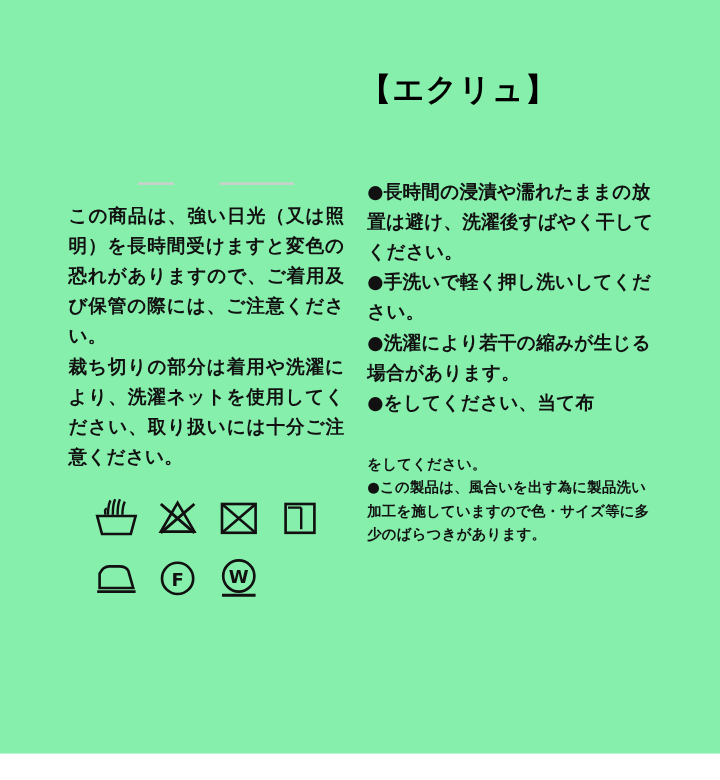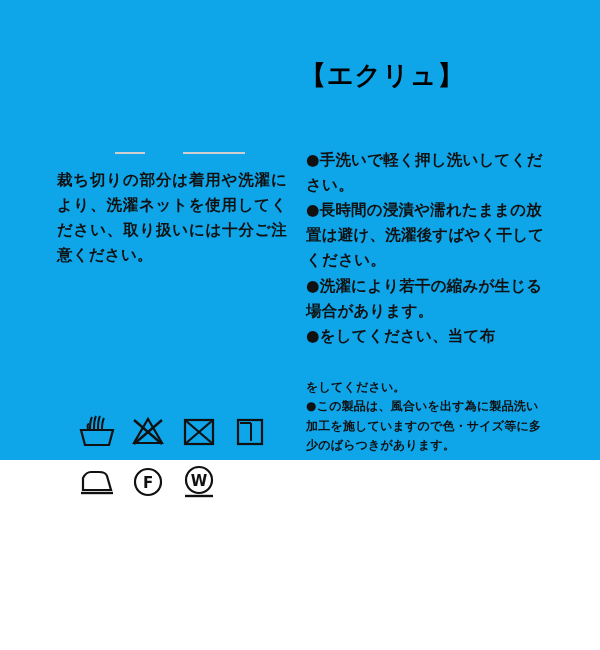--- a/index.html
+++ b/index.html
@@ -13,22 +13,22 @@
     position: relative;
     font-family: "DejaVu Sans", "Liberation Sans", sans-serif;
     color: #111111;
     overflow: hidden;
   }
 
   #page {
     position: absolute;
     left: 0; top: 0;
     width: 600px;
-    height: 460px;
-    background: #0ea5e9;
+    height: 628px;
+    background: #86efac;
   }
 
   
   .title {
     position: absolute;
     left: 300px;
     top: 60px;
     width: 280px;
     font-size: 26px;
     font-weight: bold;
@@ -125,26 +125,27 @@
 <body>
 
 <div id="page">
 
   <div class="title">【エクリュ】</div>
 
   <div class="scan-mark m1"></div>
   <div class="scan-mark m2"></div>
 
   <div class="left-col">
+    <p>この商品は、強い日光（又は照明）を長時間受けますと変色の恐れがありますので、ご着用及び保管の際には、ご注意ください。</p>
     <p>裁ち切りの部分は着用や洗濯により、洗濯ネットを使用してください、取り扱いには十分ご注意ください。</p>
   </div>
 
   <div class="right-col-a">
+    <p>●長時間の浸漬や濡れたままの放置は避け、洗濯後すばやく干してください。</p>
     <p>●手洗いで軽く押し洗いしてください。</p>
-    <p>●長時間の浸漬や濡れたままの放置は避け、洗濯後すばやく干してください。</p>
     <p>●洗濯により若干の縮みが生じる場合があります。</p>
     <p>●をしてください、当て布</p>
   </div>
 
   <div class="right-col-b">
     <p>をしてください。</p>
     <p>●この製品は、風合いを出す為に製品洗い加工を施していますので色・サイズ等に多少のばらつきがあります。</p>
   </div>
 
   <div class="care-symbols">

